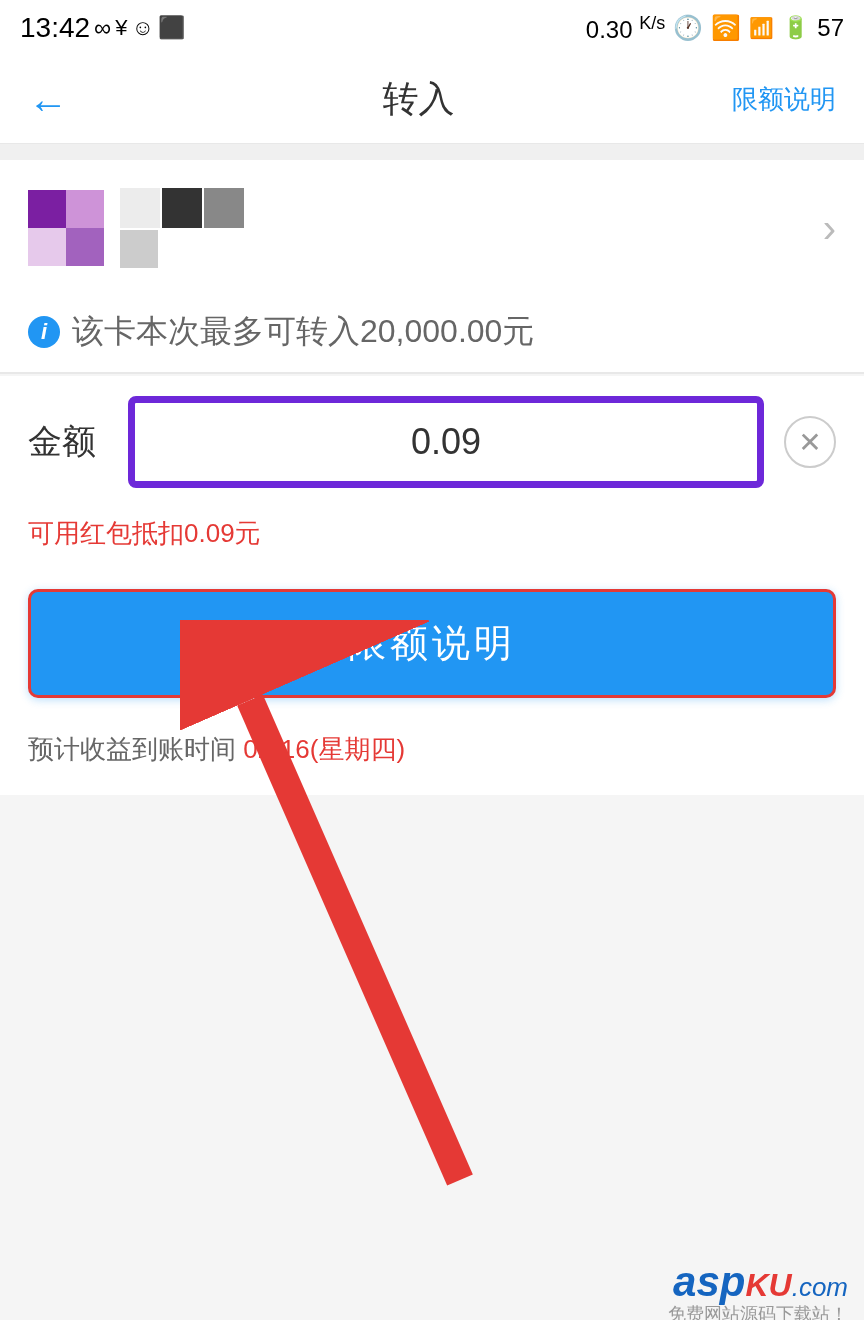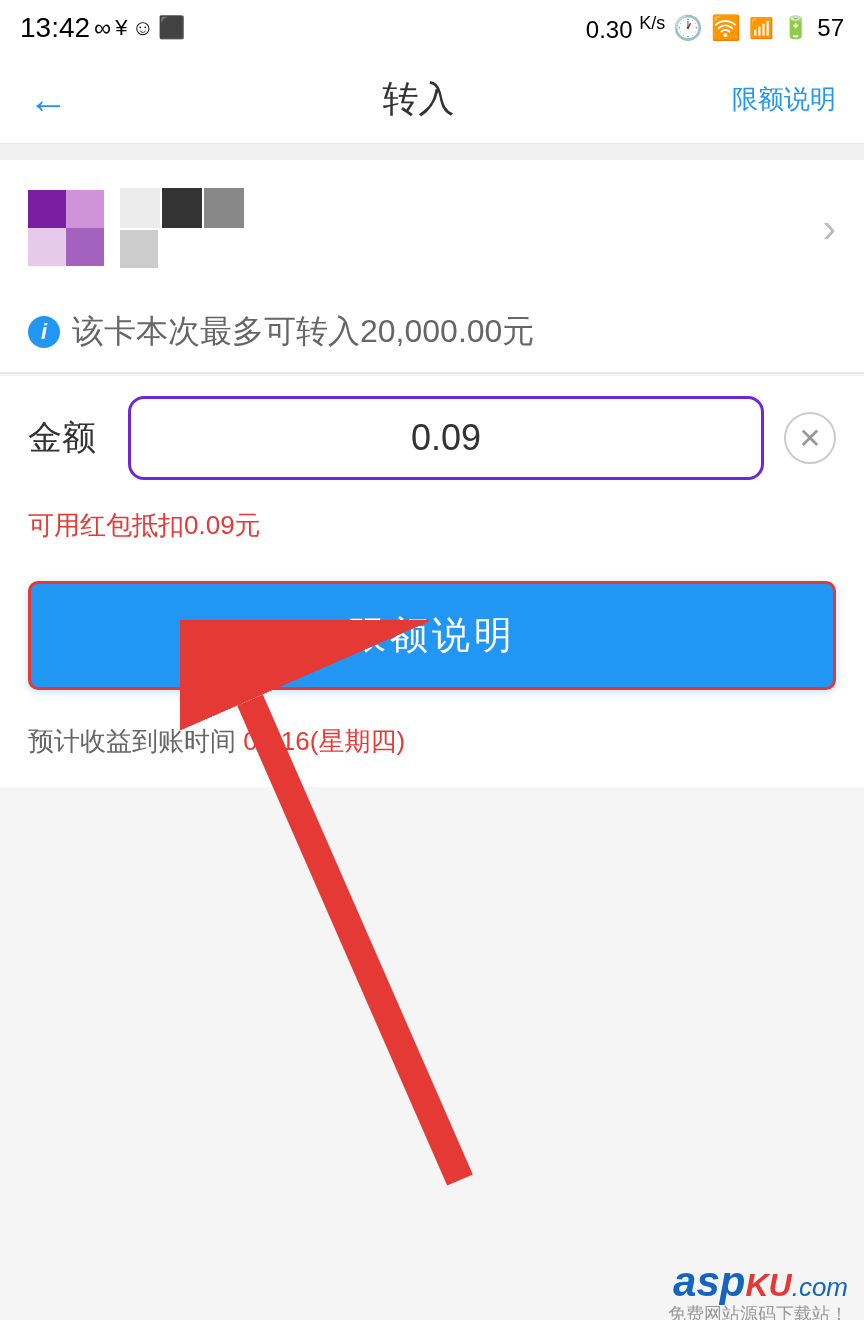--- a/index.html
+++ b/index.html
@@ -130,22 +130,22 @@
     }
     .amount-label {
       font-size: 34px;
       color: #333;
       font-weight: 500;
       flex-shrink: 0;
       min-width: 80px;
     }
     .amount-input-wrapper {
       flex: 1;
-      border: 3px solid #6d28d9;
-      border-radius: 16px;
+      border: 7px solid #6d28d9;
+      border-radius: 8px;
       padding: 18px 20px;
       background: #fff;
     }
     .amount-input-value {
       font-size: 36px;
       color: #333;
       text-align: center;
       width: 100%;
       border: none;
       outline: none;

